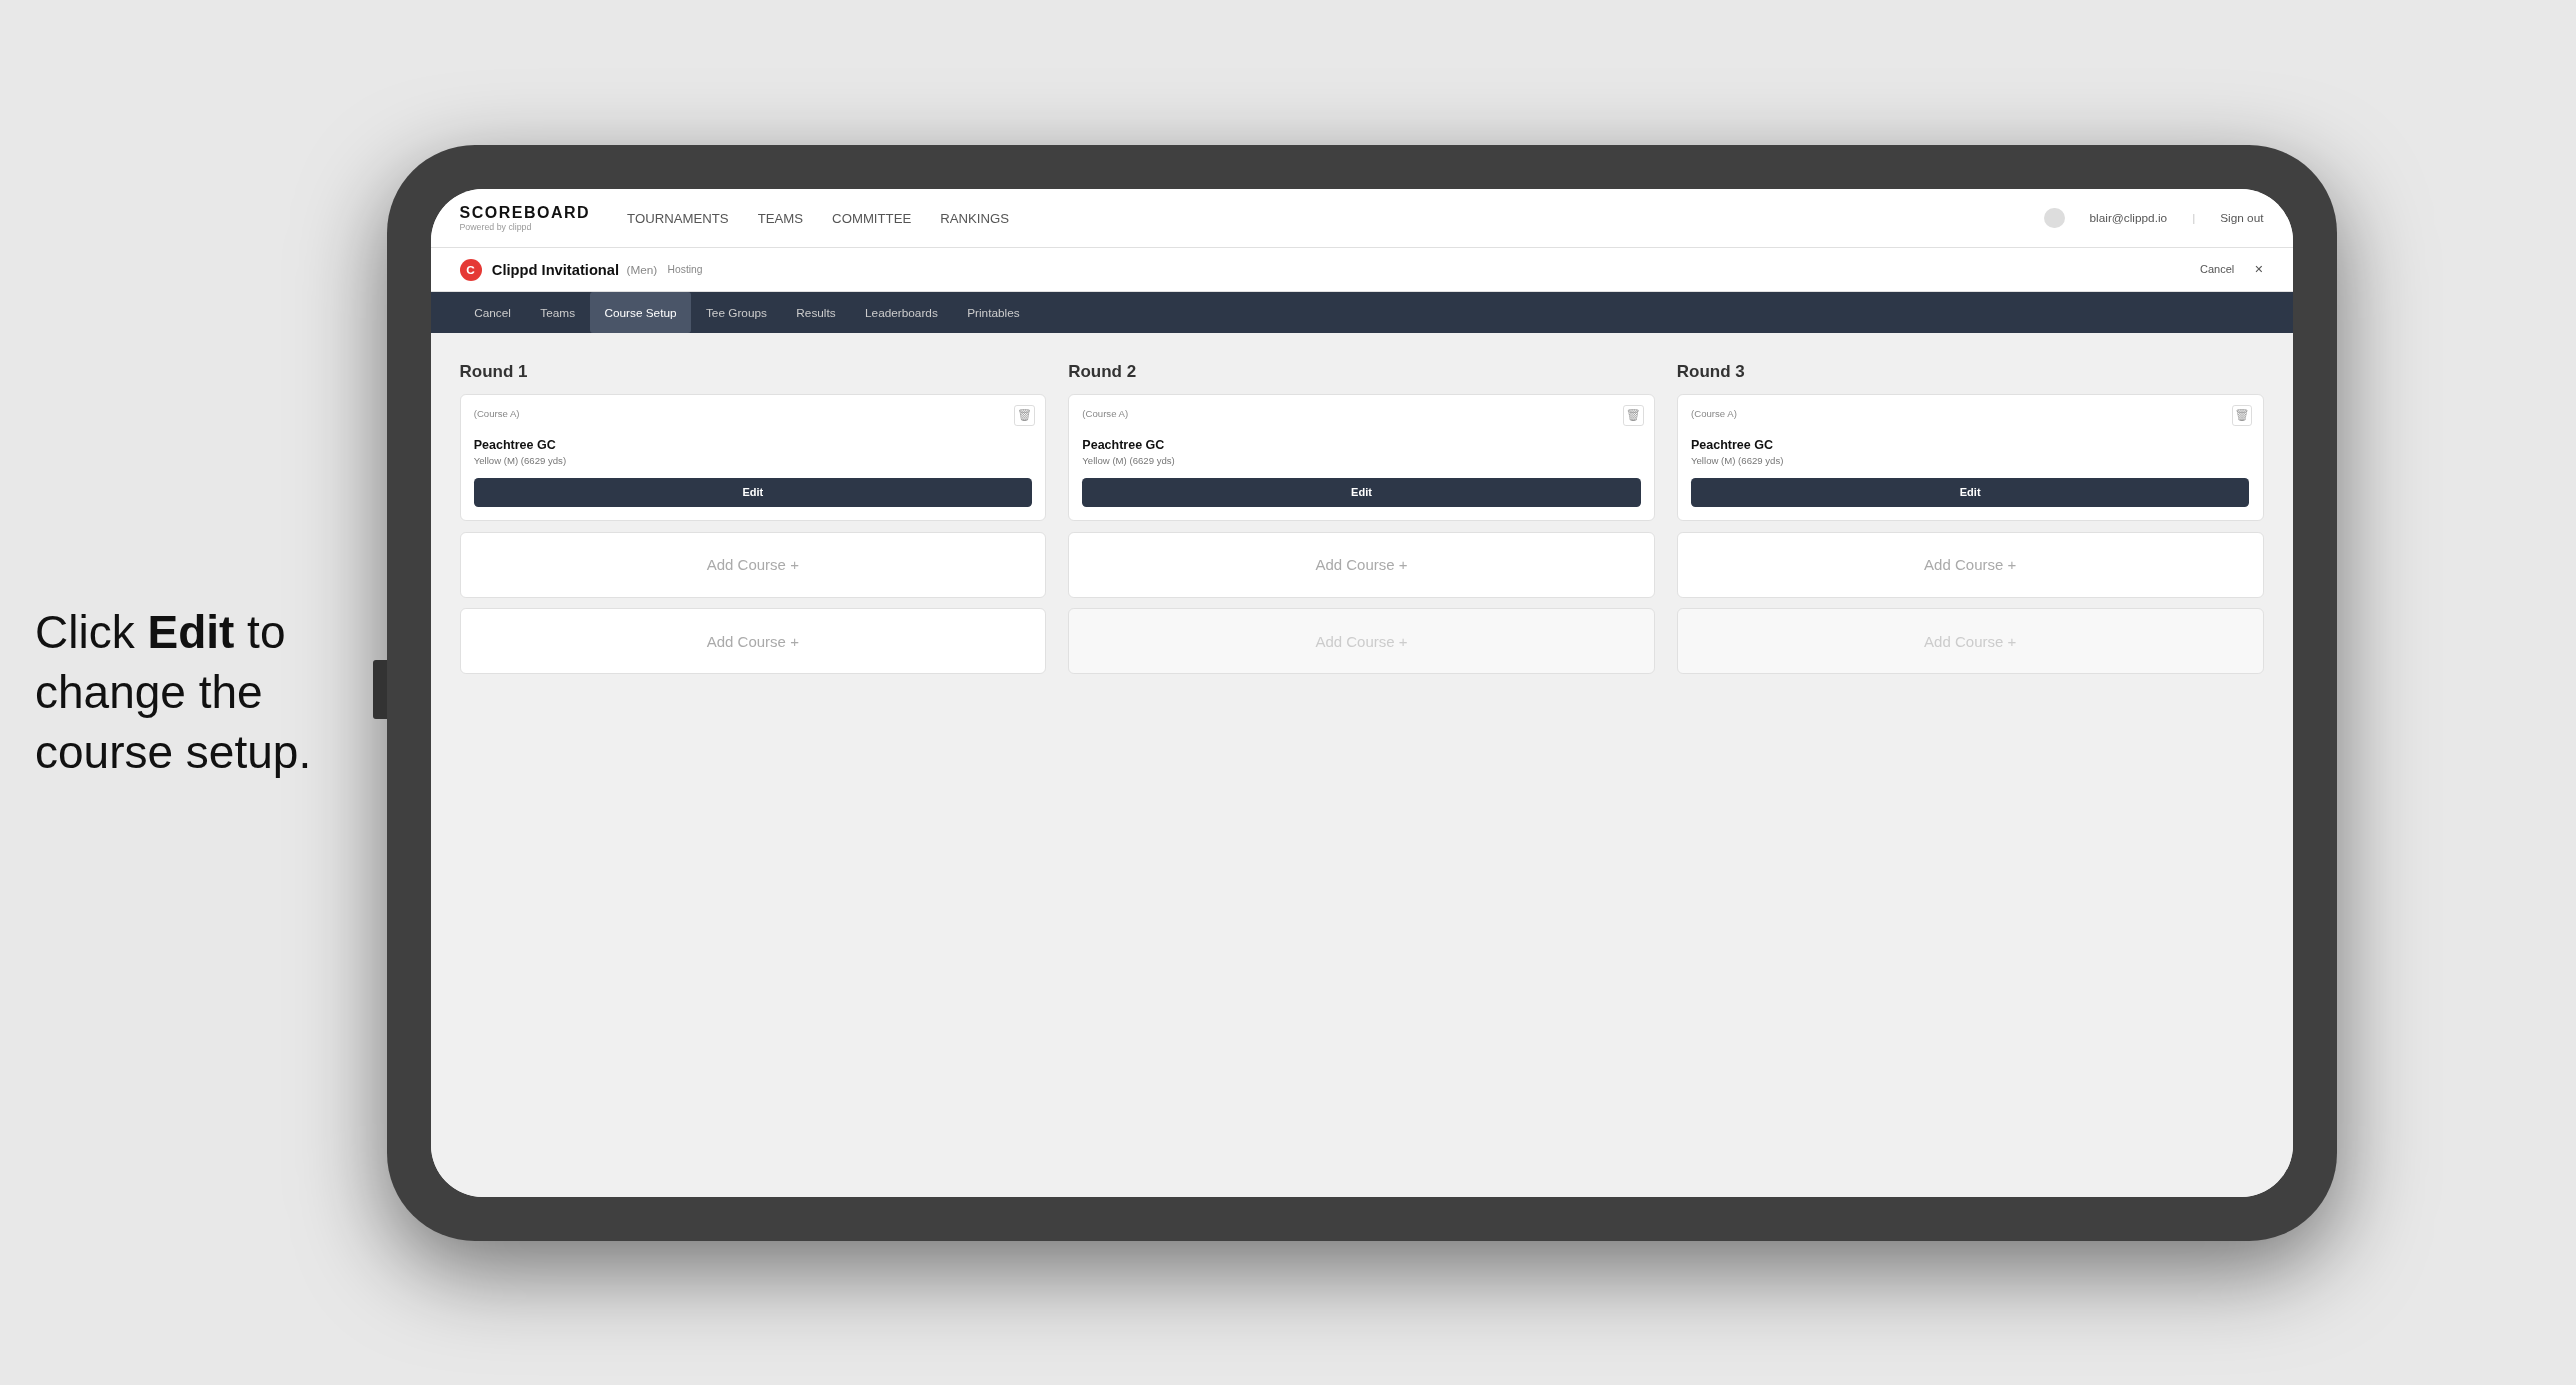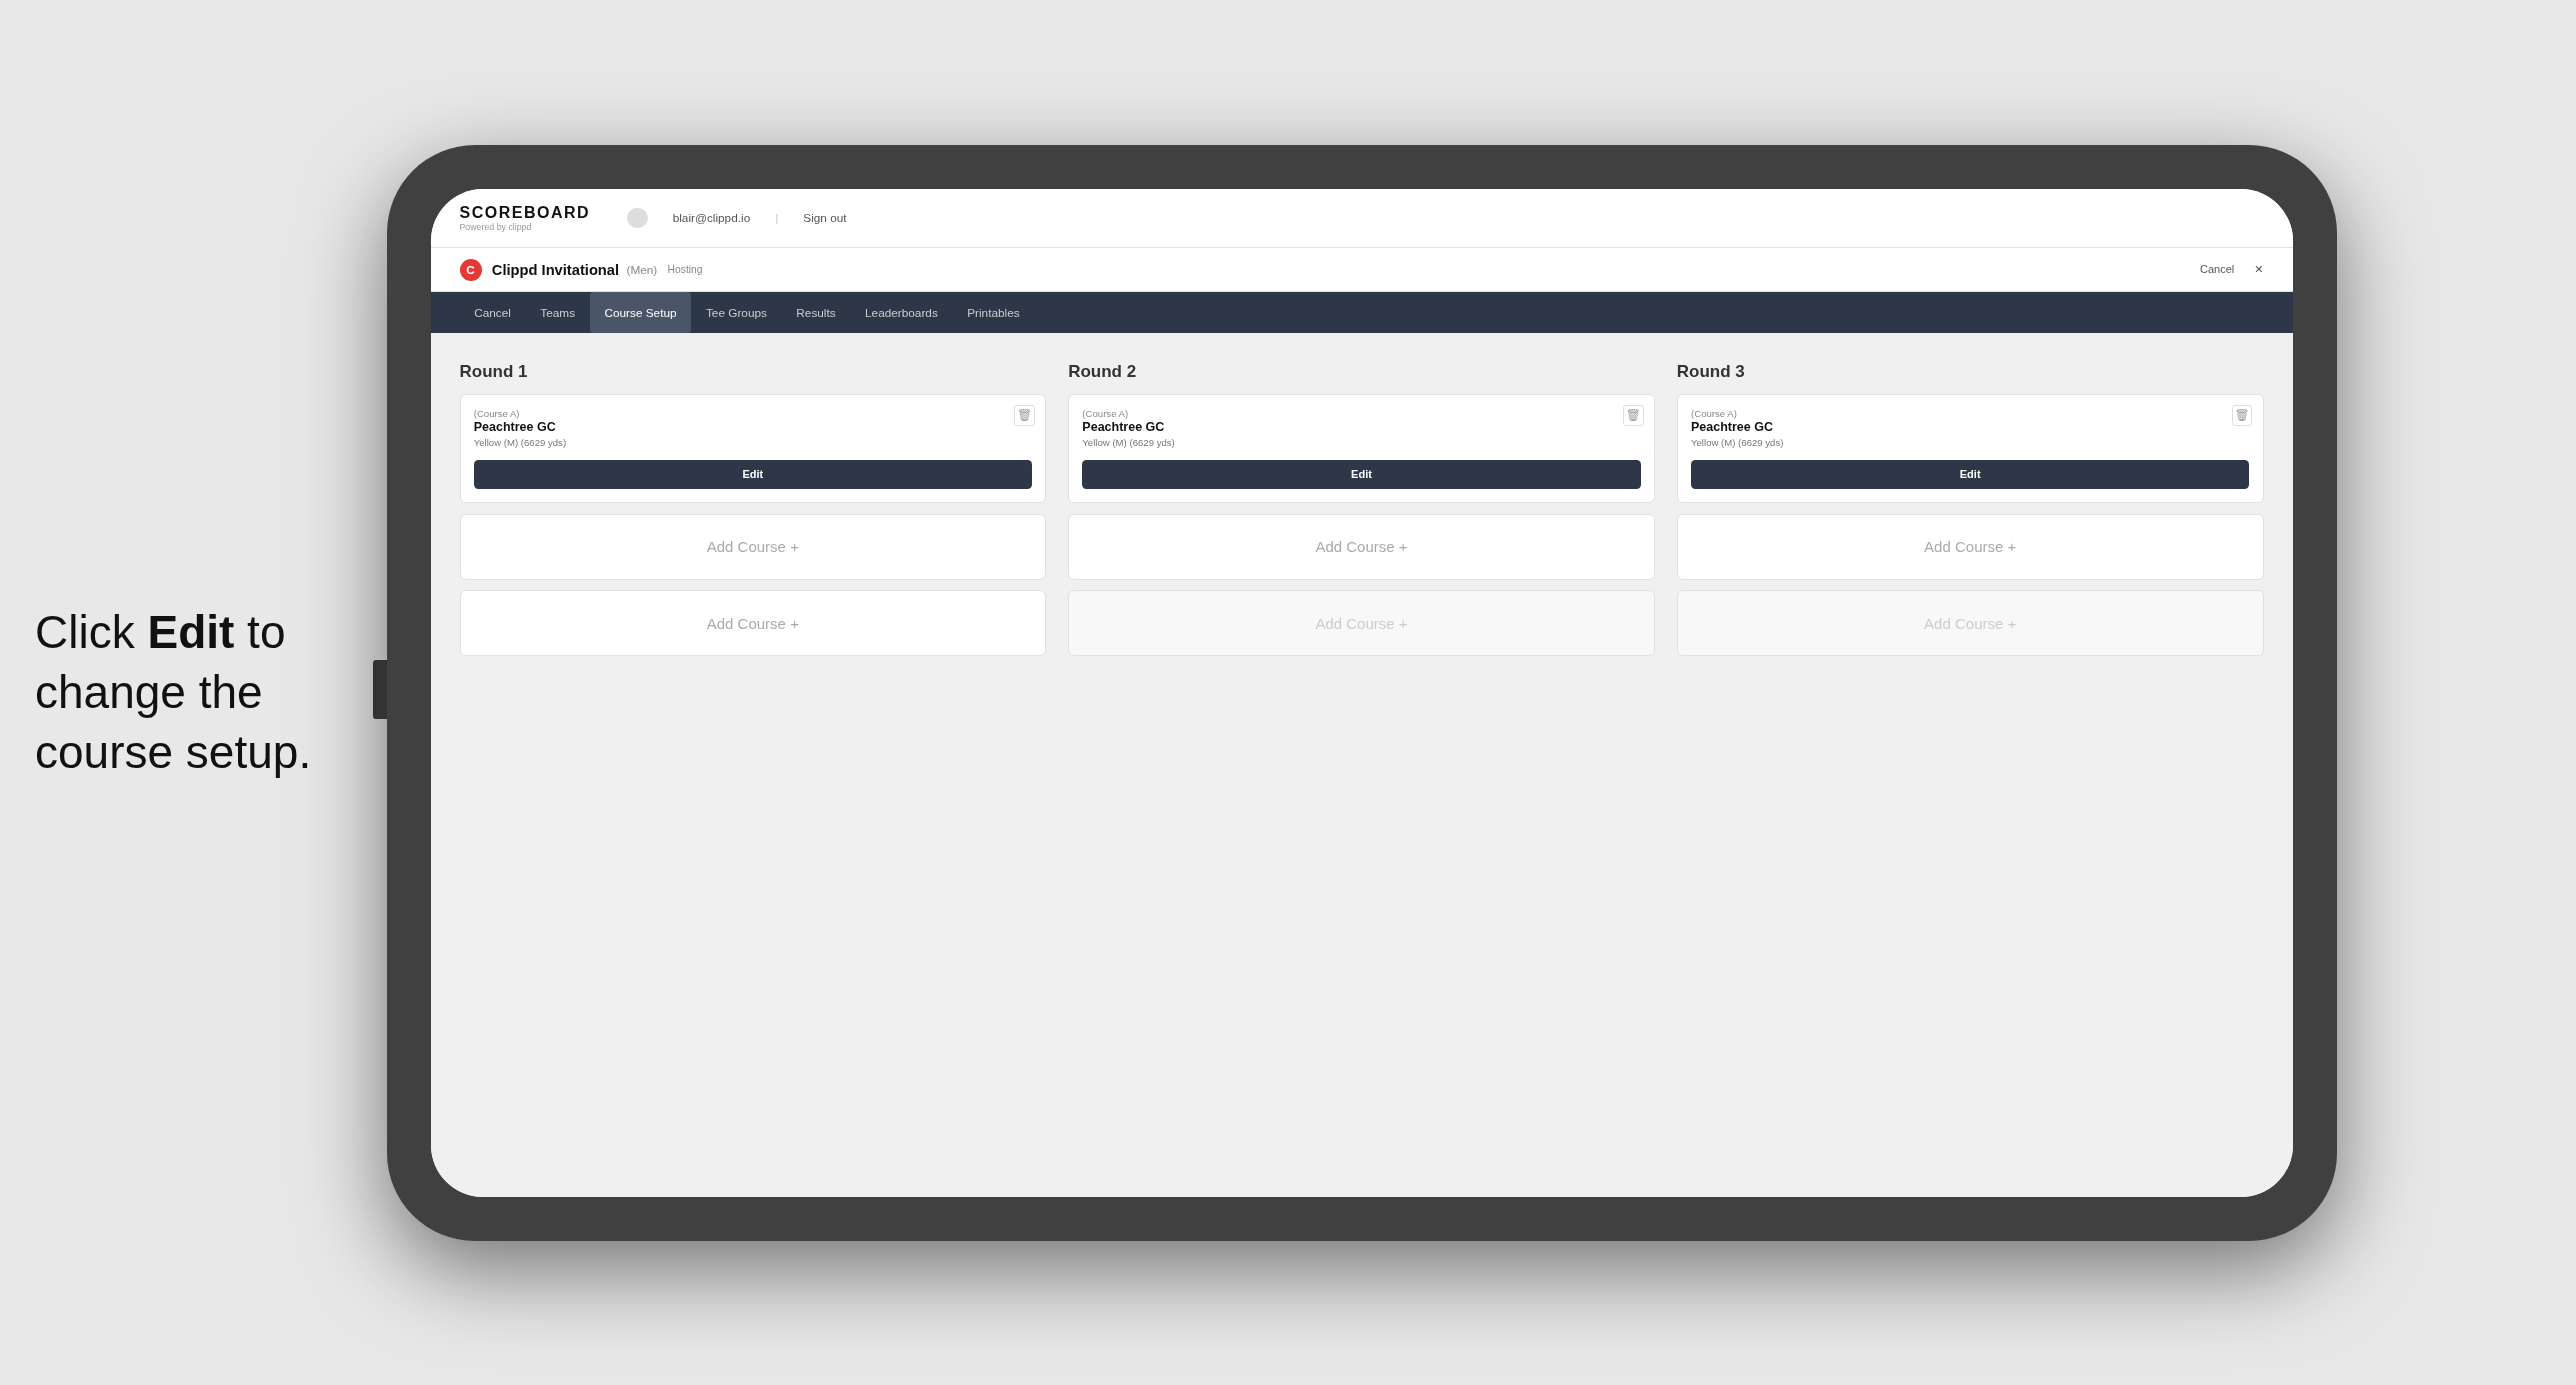--- a/index.html
+++ b/index.html
@@ -232,21 +232,21 @@
       border: 0.7px solid #e0e0e0;
       border-radius: 5.9px;
       padding: 13.2px;
       margin-bottom: 10.3px;
       position: relative;
     }
 
     .course-label {
       font-size: 9.6px;
       color: #888;
-      margin-bottom: 1px;
+      margin-bottom: 19px;
     }
 
     .course-name {
       font-size: 12.5px;
       font-weight: 700;
       color: #111;
       margin-bottom: 2.9px;
     }
 
     .course-details {
@@ -331,20 +331,26 @@
 <div class="tablet-frame">
   <div class="tablet-side-btn"></div>
 
   <div class="tablet-screen">
 
     <nav class="top-nav">
       <div class="logo-area">
         <span class="logo-text">SCOREBOARD</span>
         <span class="logo-sub">Powered by clippd</span>
       </div>
+      <div class="nav-links">
+        <a class="nav-link">TOURNAMENTS</a>
+        <a class="nav-link">TEAMS</a>
+        <a class="nav-link">COMMITTEE</a>
+        <a class="nav-link">RANKINGS</a>
+      </div>
       <div class="nav-right">
         <div class="nav-avatar"></div>
         <span>blair@clippd.io</span>
         <span class="nav-divider">|</span>
         <span class="nav-signout">Sign out</span>
       </div>
     </nav>
 
     <div class="sub-header">
       <div class="sub-header-logo">

